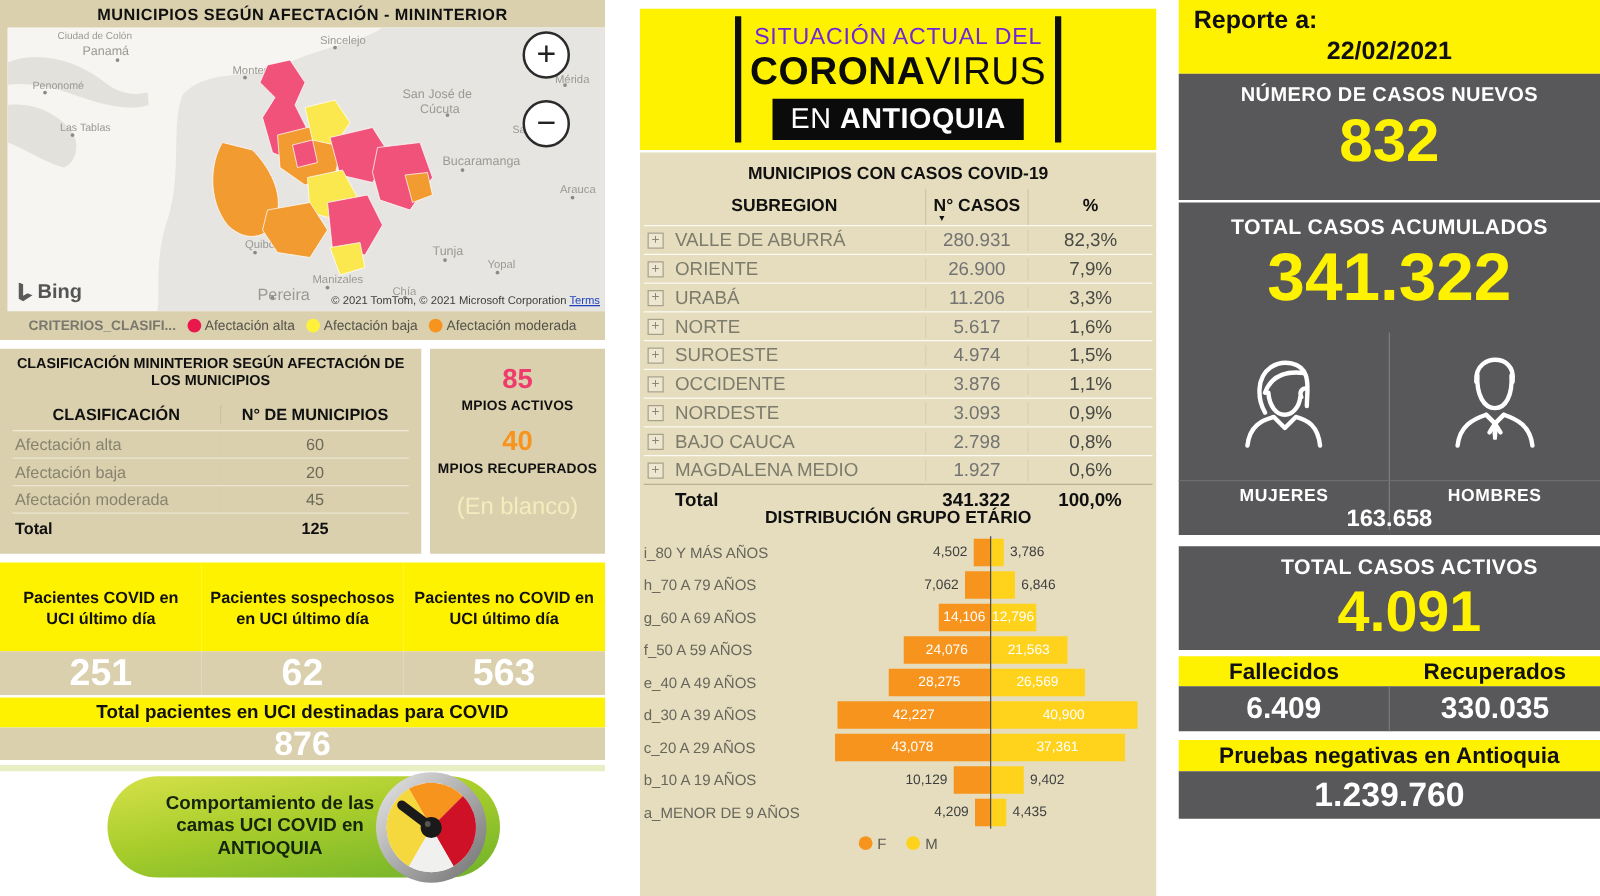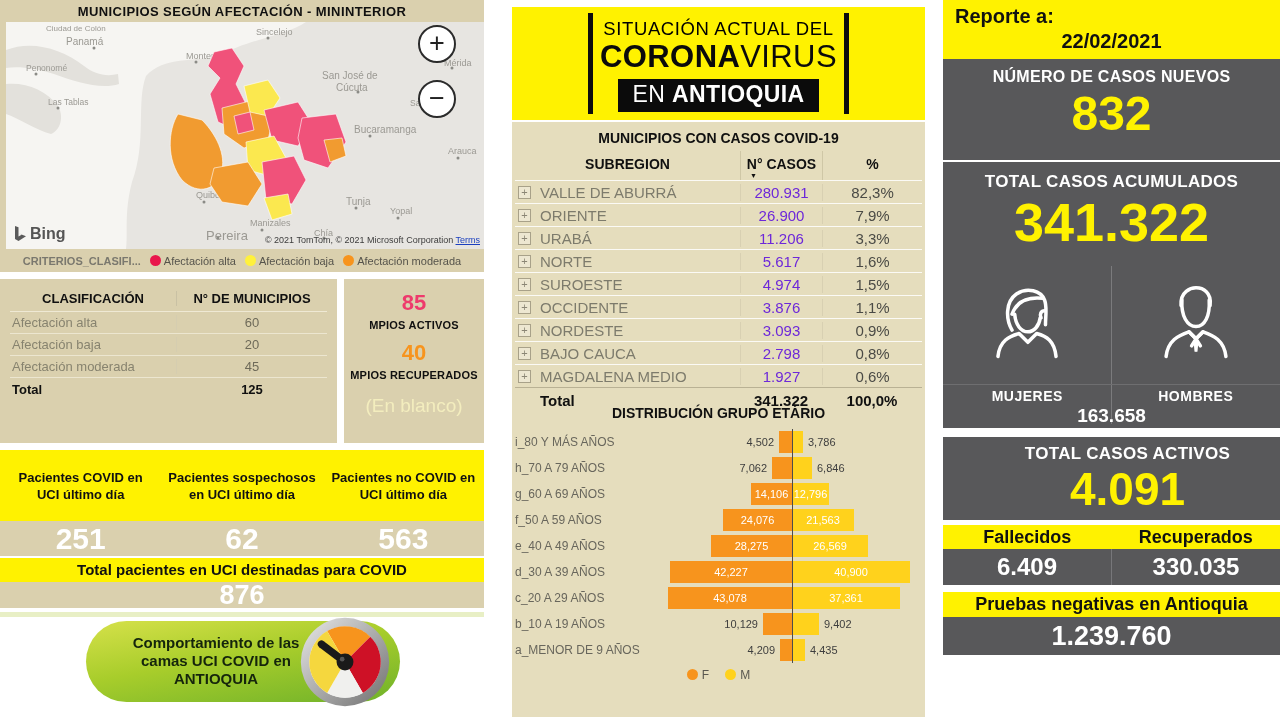--- a/index.html
+++ b/index.html
@@ -51,36 +51,36 @@
   #left-strip{position:absolute;top:612px;left:0;width:484px;height:5px;background:#E8EFC5;}
   #badge{position:absolute;left:86px;top:621px;width:314px;height:81px;border-radius:41px;background:linear-gradient(170deg,#D6E14A 0%,#A8CD2B 45%,#6FB22A 100%);}
   #badge-text{position:absolute;left:32px;top:13px;width:196px;text-align:center;font-weight:bold;font-size:15px;line-height:18px;color:#15250C;}
   #badge-gauge{position:absolute;right:8px;top:-6px;}
   
   #center-col{position:absolute;left:507px;top:0;width:423px;height:717px;background:#fff;}
   #center-tan{position:absolute;left:5px;right:5px;top:122px;bottom:0;background:#E5DDBD;}
   #center-header{position:absolute;left:5px;right:5px;top:7px;height:113px;background:#FFF200;}
   .hbar{position:absolute;top:6px;width:5px;height:101px;background:#0d0d0d;}
   #hbar-l{left:76px;} #hbar-r{right:76px;}
-  #h-line1{position:absolute;top:11px;left:0;right:0;text-align:center;font-size:18.5px;color:#000000;letter-spacing:.6px;}
+  #h-line1{position:absolute;top:11px;left:0;right:0;text-align:center;font-size:18.5px;color:#6d28d9;letter-spacing:.6px;}
   #h-line2{position:absolute;top:32px;left:0;right:0;text-align:center;font-size:31px;color:#0b0b0b;letter-spacing:.4px;}
   #h-line3{position:absolute;top:72px;left:0;right:0;text-align:center;}
   #h-line3 .box{display:inline-block;background:#0b0b0b;color:#fff;font-size:23px;padding:2px 14px 4px;letter-spacing:.4px;}
   .hvy{font-weight:bold;} .lgt{font-weight:normal;}
   #sub-title{position:absolute;top:130px;left:0;right:0;text-align:center;font-weight:bold;font-size:14px;color:#101010;z-index:1;}
   #sub-table{position:absolute;left:8px;top:151px;width:407px;z-index:1;}
   .srow-head{display:flex;height:29px;font-weight:bold;font-size:14px;color:#101010;}
   .sh-name{flex:1;text-align:center;padding-top:5px;}
   .sh-casos{width:82px;border-left:1px solid #cfc7a6;text-align:center;padding-top:5px;position:relative;box-sizing:border-box;}
   .sh-casos .sort{position:absolute;left:9px;bottom:1px;font-size:7px;color:#111;}
   .sh-pct{width:100px;border-left:1px solid #cfc7a6;text-align:center;padding-top:5px;box-sizing:border-box;}
   .srow{display:flex;height:22px;align-items:center;border-top:1px solid rgba(255,255,255,.85);font-size:15px;}
   .srow .sname{flex:1;display:flex;align-items:center;gap:9px;color:#7d7b6c;padding-left:3px;}
   .plus{width:13px;height:13px;border:1px solid #a8a189;color:#8b8675;font-size:11px;line-height:11px;text-align:center;background:rgba(255,255,255,.3);box-sizing:border-box;flex:none;cursor:pointer;}
-  .scasos{width:82px;border-left:1px solid #d8d0b2;text-align:center;color:#6d28d9;box-sizing:border-box;}
+  .scasos{width:82px;border-left:1px solid #d8d0b2;text-align:center;color:#737373;box-sizing:border-box;}
   .spct{width:100px;border-left:1px solid #d8d0b2;text-align:center;color:#4a4a45;box-sizing:border-box;}
   .stotal{display:flex;height:25px;align-items:center;border-top:1px solid #b9b194;font-weight:bold;font-size:15px;color:#101010;}
   .stotal .tname{flex:1;padding-left:25px;}
   .stotal .scasos,.stotal .spct{border-left:none;color:#101010;}
   #pyr-title{position:absolute;top:405px;left:0;right:0;text-align:center;font-weight:bold;font-size:14px;color:#101010;z-index:1;}
   #pyr{position:absolute;left:8px;top:429px;width:407px;z-index:1;}
   #pyr-rows{position:relative;}
   #pyr-axis{position:absolute;left:277px;top:0;height:234px;width:1px;background:#4c4c4c;z-index:2;}
   .prow{display:flex;height:26px;align-items:center;}
   .plabel{width:148px;font-size:12px;color:#68665c;white-space:nowrap;}
@@ -224,20 +224,21 @@
             <span class="litem">
               <span class="ldot" style="background: rgb(247, 148, 29);"></span>
               <span>Afectación moderada</span>
             </span>
           </span>
       </div>
     </div>
 
     <div id="clasif-card">
       <div id="clasif-left">
+        <div id="clasif-title">CLASIFICACIÓN MININTERIOR SEGÚN AFECTACIÓN DE LOS MUNICIPIOS</div>
         <div id="clasif-table">
           <div class="chead">
             <span class="c1">CLASIFICACIÓN</span>
             <span class="c2">N° DE MUNICIPIOS</span>
           </div>
           <div id="clasif-rows">
               <div class="crow">
                 <span class="c1">Afectación alta</span>
                 <span class="c2">60</span>
               </div>

